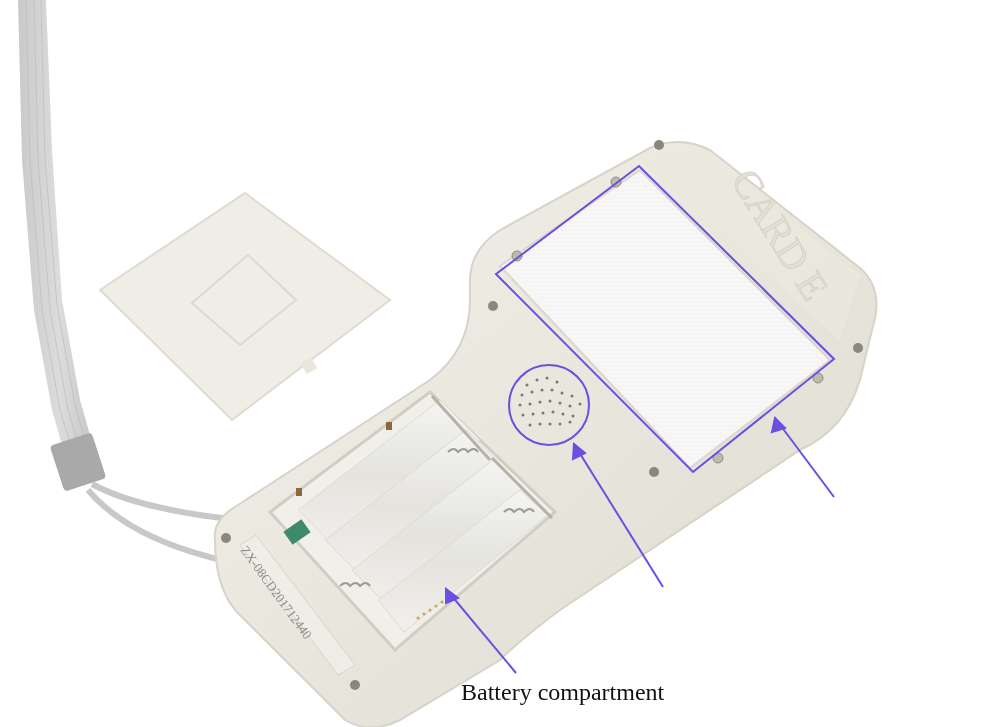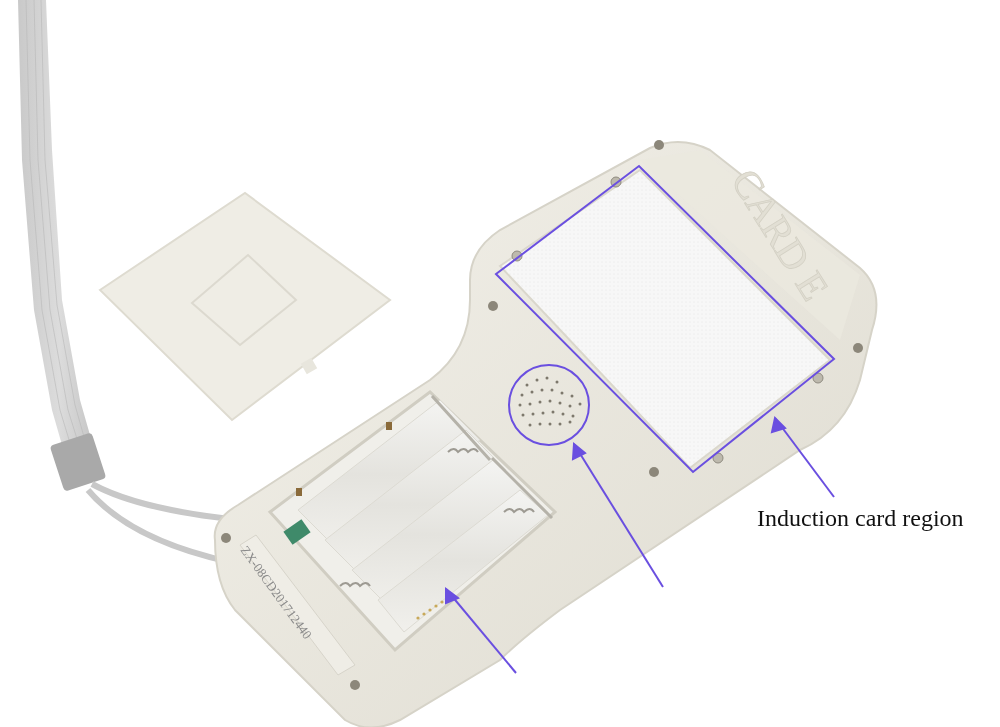--- a/index.html
+++ b/index.html
@@ -179,14 +179,14 @@
       <polygon points="775,418 772,432 785,428" fill="#6a4fe0"></polygon>
 
       <line x1="663" y1="587" x2="574" y2="444"></line>
       <polygon points="574,444 573,459 585,453" fill="#6a4fe0"></polygon>
 
       <line x1="516" y1="673" x2="446" y2="589"></line>
       <polygon points="446,589 446,603 458,598" fill="#6a4fe0"></polygon>
     </g>
   </svg>
 
-  <div class="label" id="label-induction">Induction card region</div>
+  <div class="label" id="label-battery">Battery compartment</div>
 </div>
 
 </body></html>

